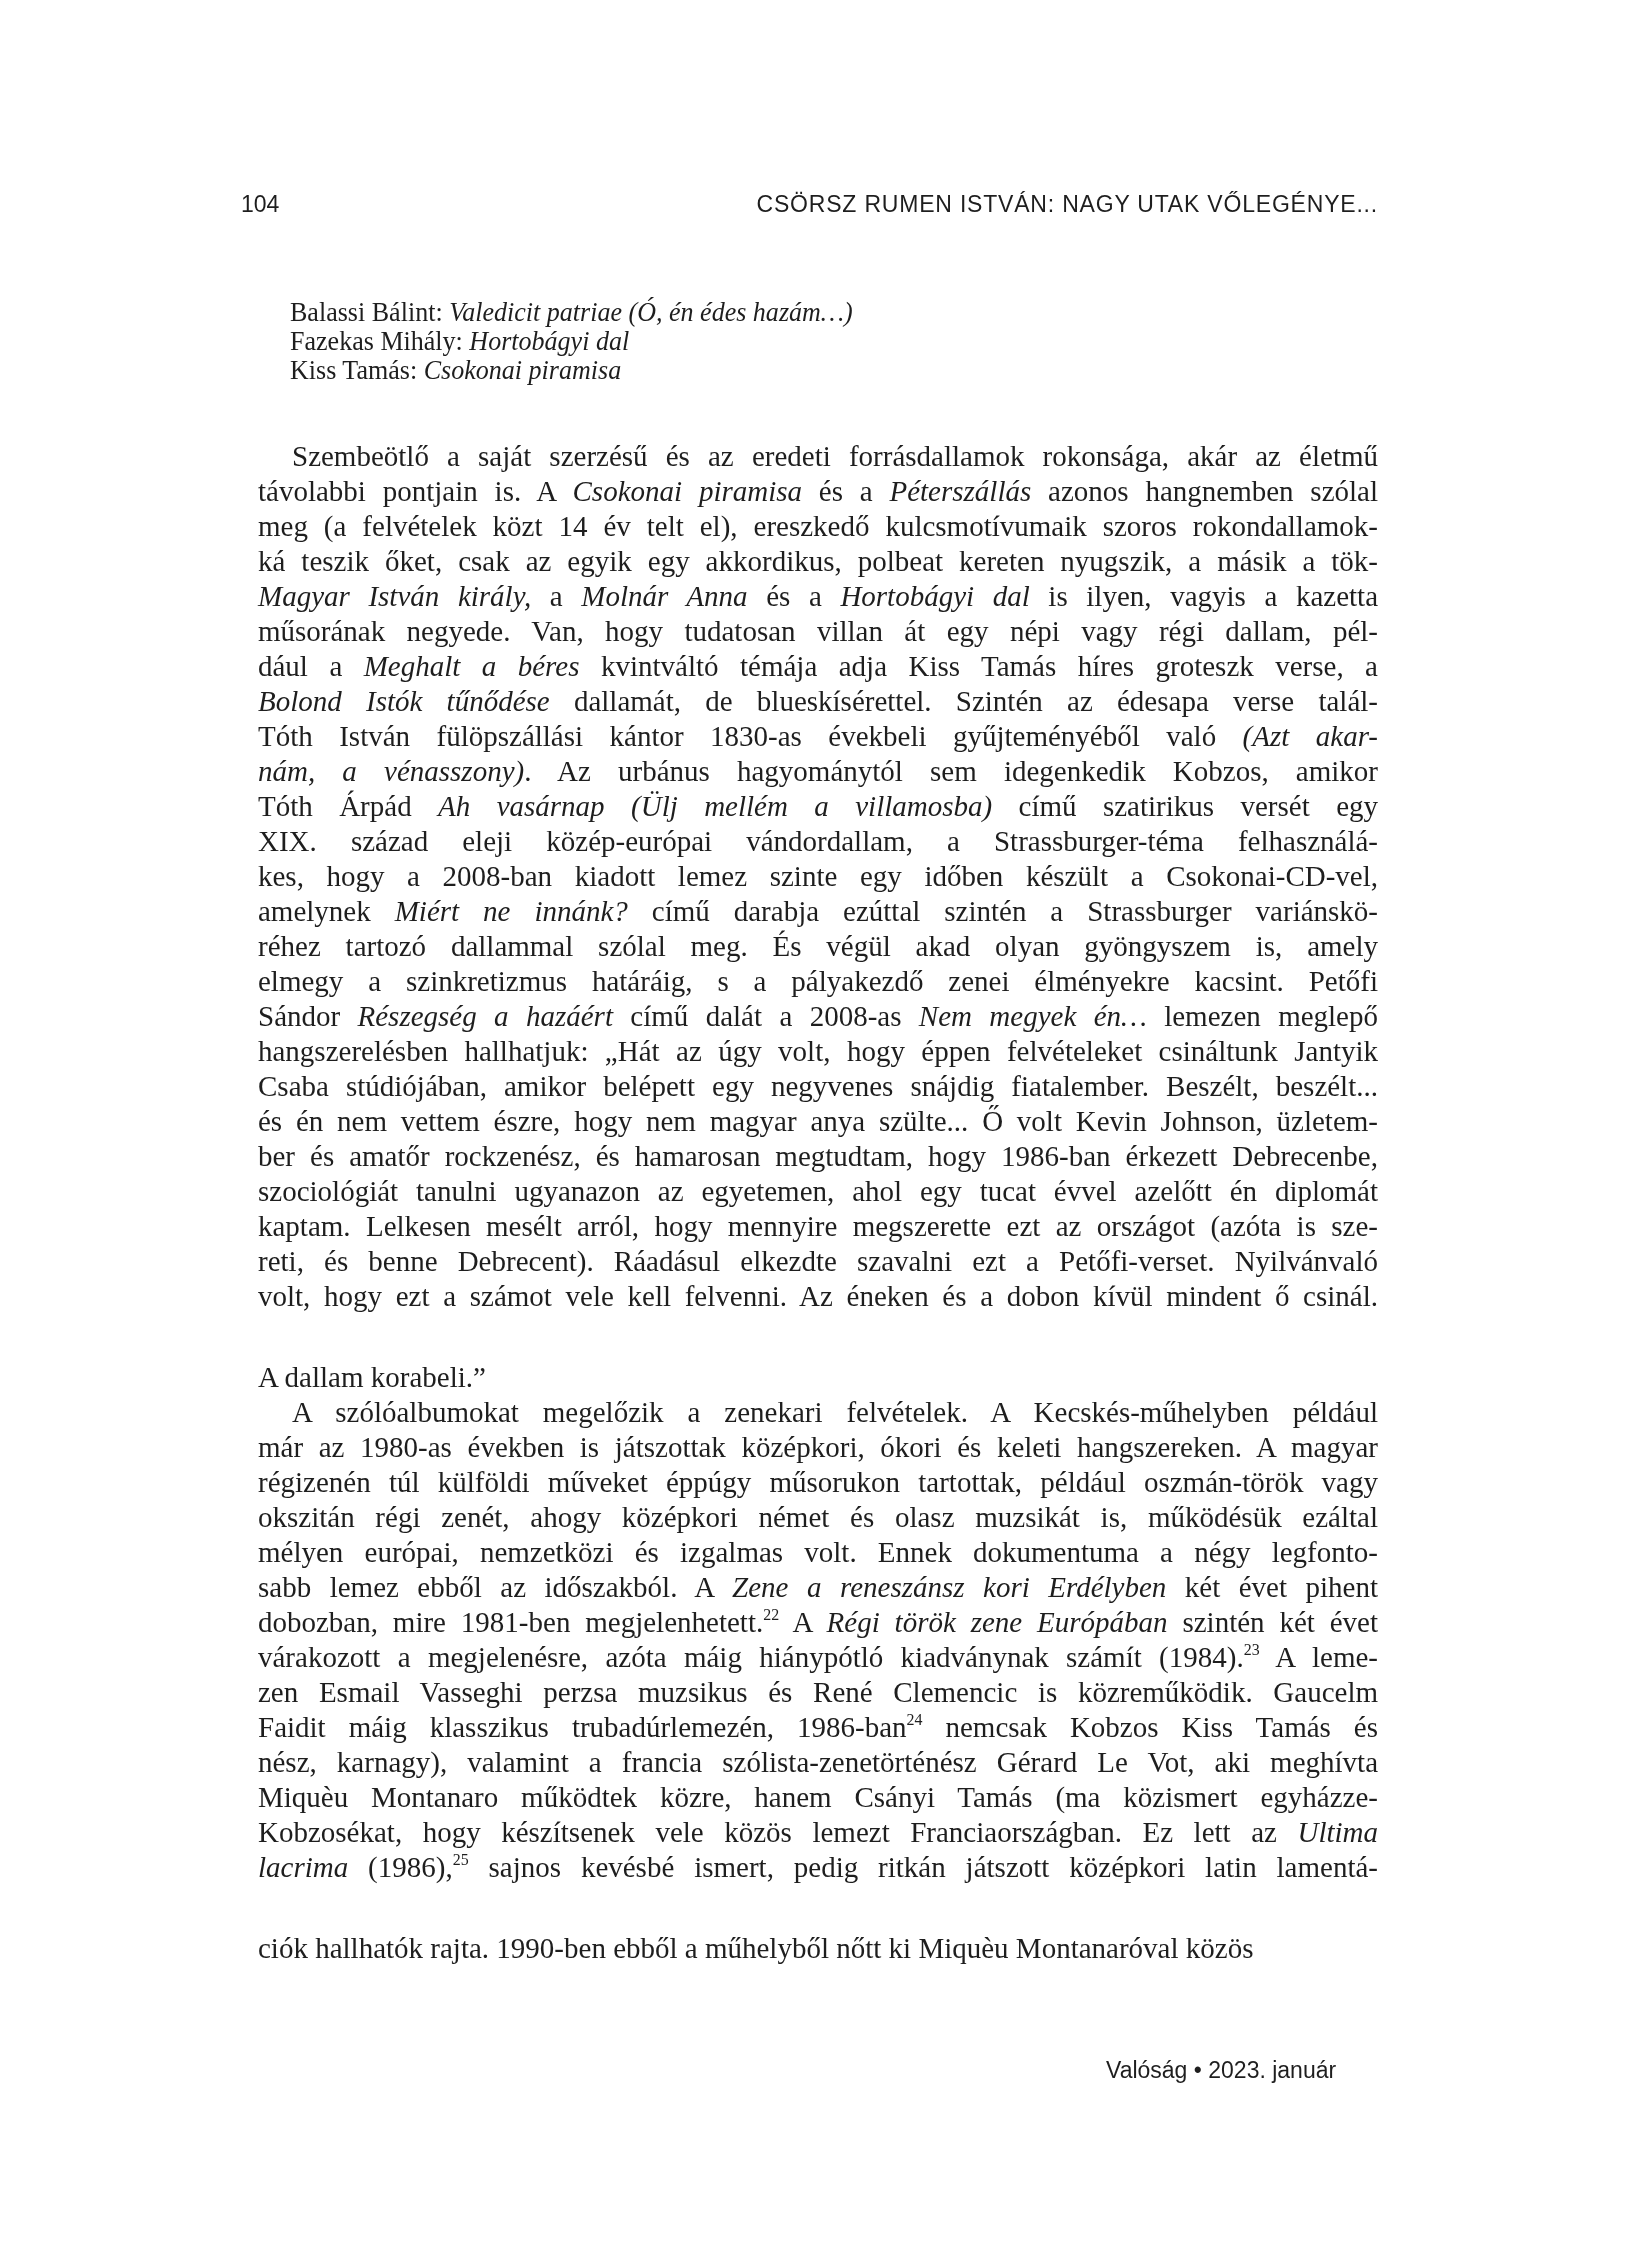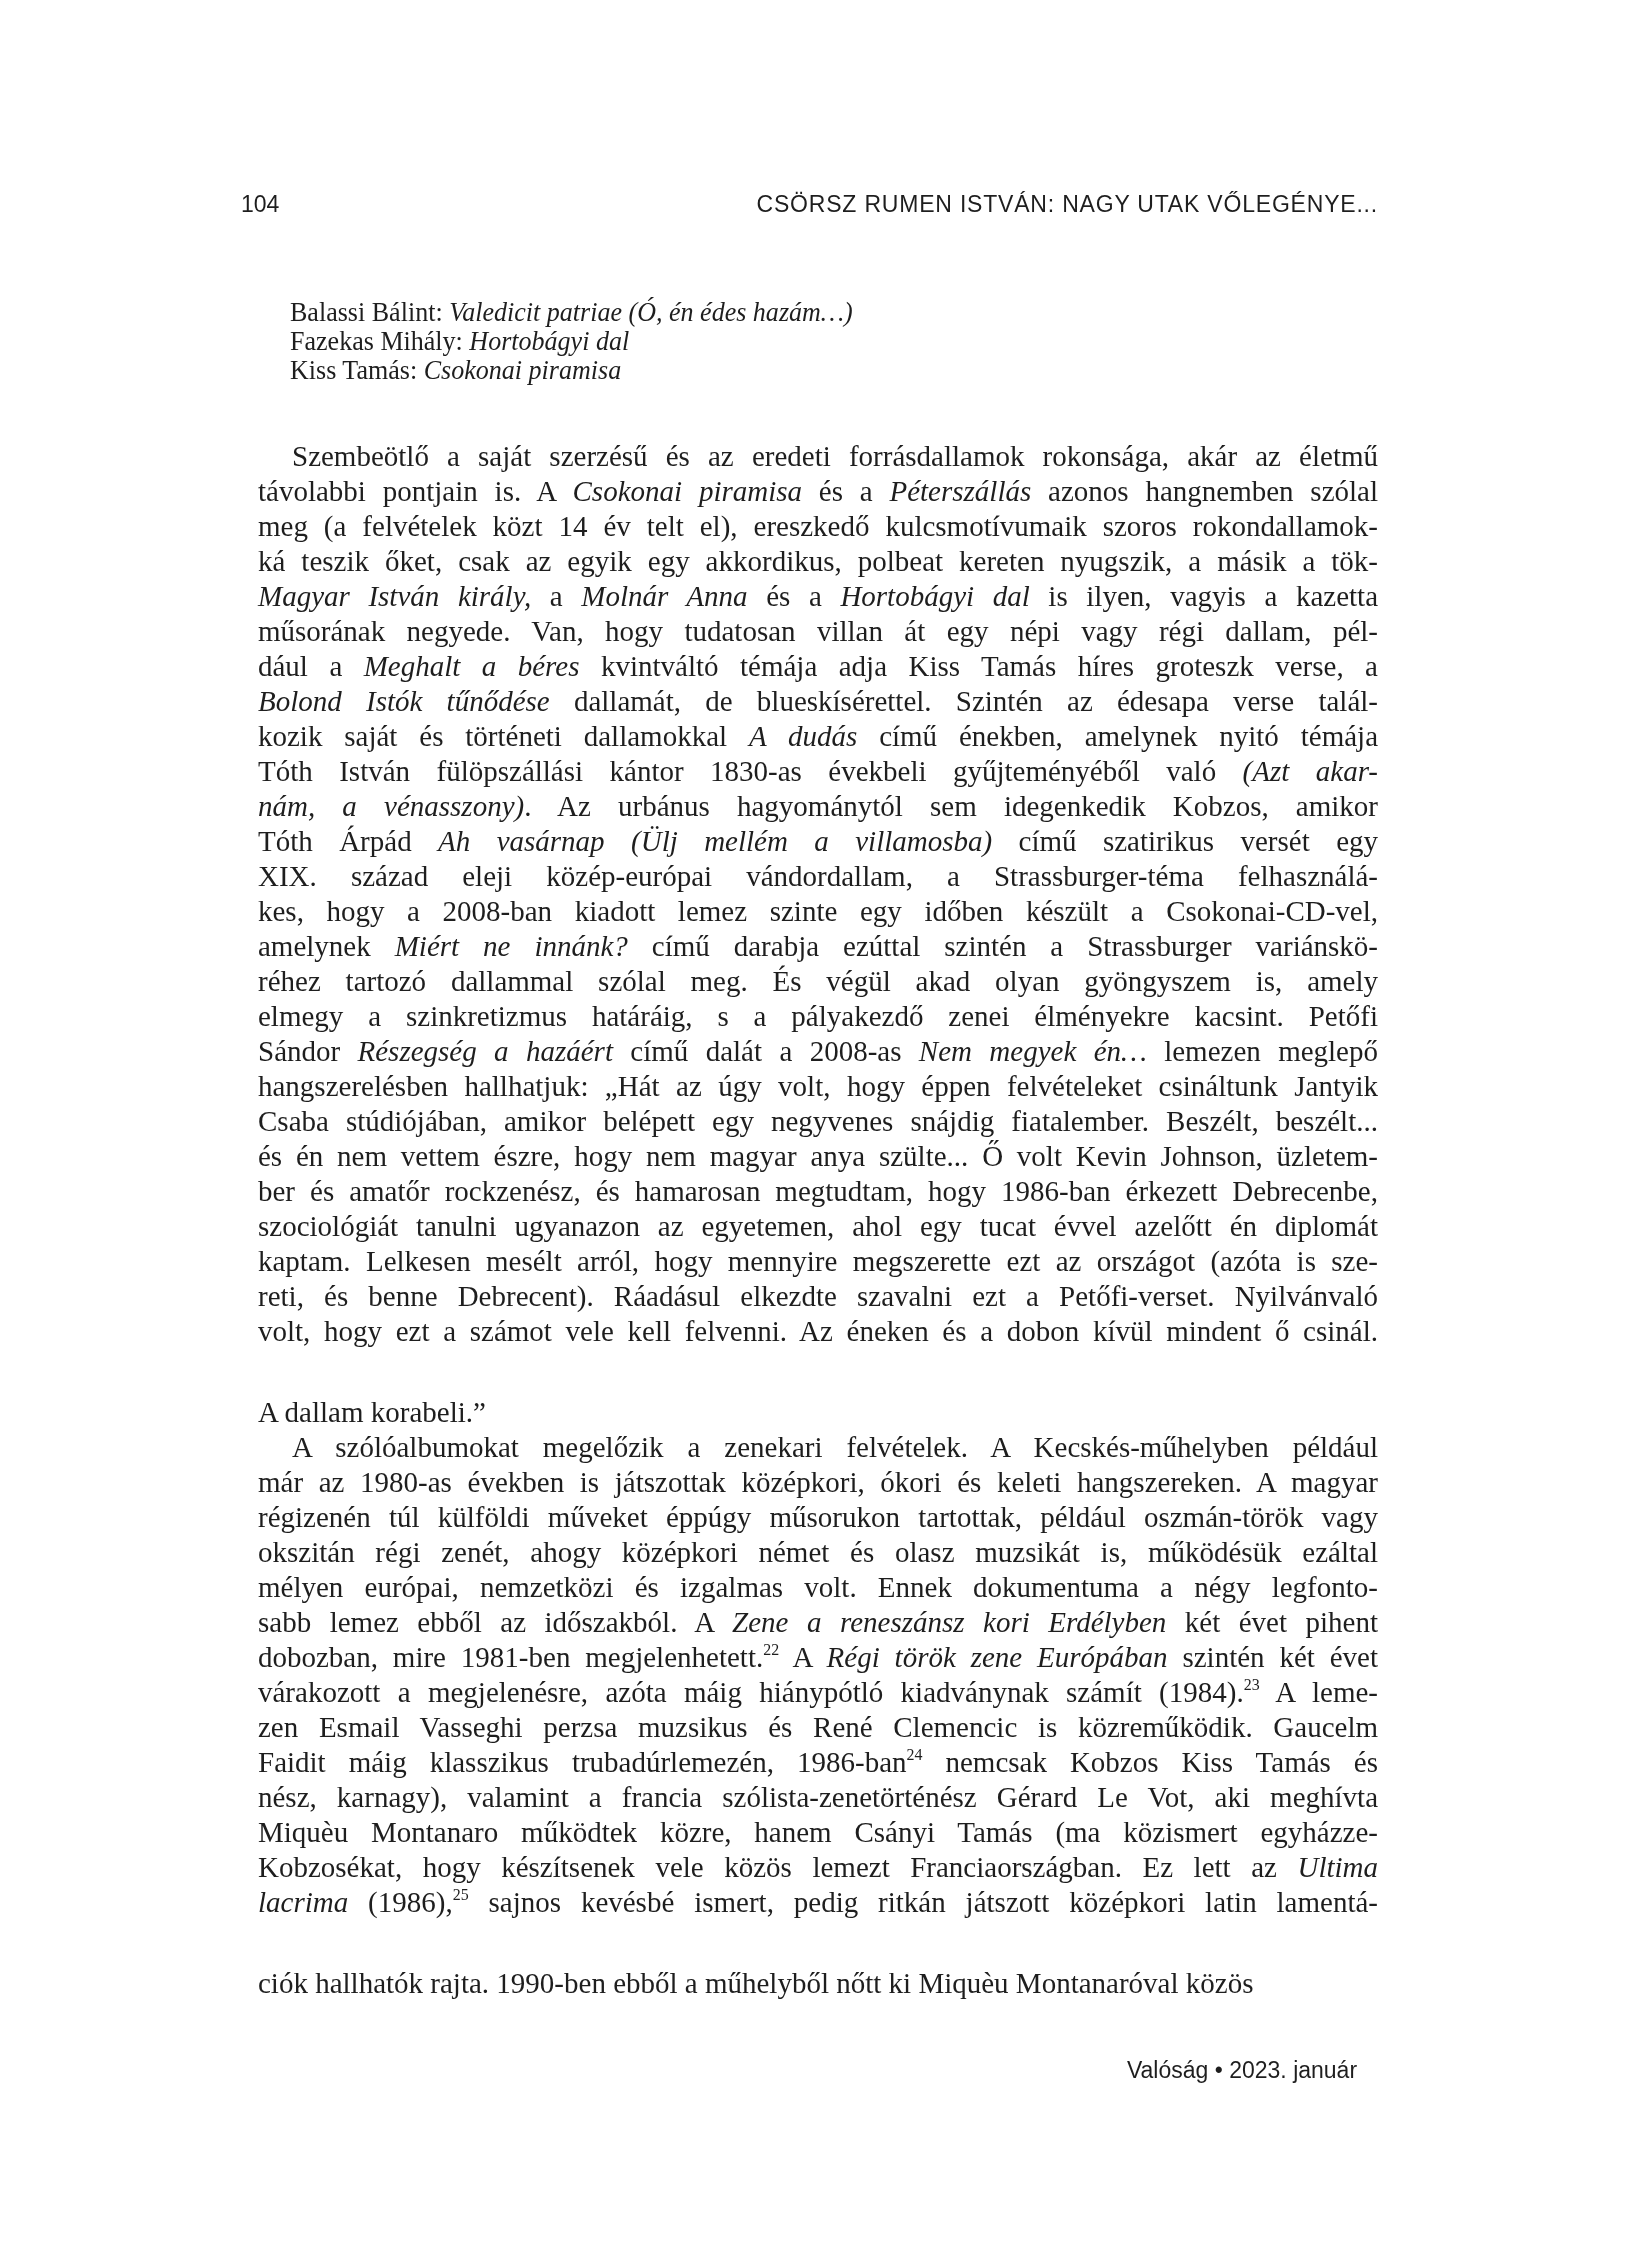--- a/index.html
+++ b/index.html
@@ -21,21 +21,21 @@
   }
   .line {
     display: block; height: 35px; white-space: nowrap; overflow: visible;
     text-align: justify; text-align-last: justify;
   }
   .line.indent { padding-left: 34px; }
   .line.last { text-align-last: left; margin-top: 46px; }
   .it { font-style: italic; }
   sup.fn { font-size: 0.55em; vertical-align: 0.75em; line-height: 0; }
   .page-footer {
-    position: absolute; left: 1106px; top: 2057px; width: 272px; text-align: center;
+    position: absolute; left: 1106px; top: 2057px; width: 272px; text-align: left;
     font-family: "Liberation Sans", sans-serif; font-size: 23px; line-height: 27.6px; white-space: nowrap;
   }
 </style>
 </head>
 <body>
 
 <div class="page-header">
   <span class="page-number">104</span>
   <span class="running-title">CSÖRSZ RUMEN ISTVÁN: NAGY UTAK VŐLEGÉNYE...</span>
 </div>
@@ -55,21 +55,20 @@
 <div class="body-text" id="body-text">
     <div>
       <div class="line indent"><span>Szembeötlő a saját szerzésű és az eredeti forrásdallamok rokonsága, akár az életmű</span></div>
       <div class="line"><span>távolabbi pontjain is. A </span><span class="it">Csokonai piramisa</span><span> és a </span><span class="it">Péterszállás</span><span> azonos hangnemben szólal</span></div>
       <div class="line"><span>meg (a felvételek közt 14 év telt el), ereszkedő kulcsmotívumaik szoros rokondallamok-</span></div>
       <div class="line"><span>ká teszik őket, csak az egyik egy akkordikus, polbeat kereten nyugszik, a másik a tök-</span></div>
       <div class="line"><span class="it">Magyar István király,</span><span> a </span><span class="it">Molnár Anna</span><span> és a </span><span class="it">Hortobágyi dal</span><span> is ilyen, vagyis a kazetta</span></div>
       <div class="line"><span>műsorának negyede. Van, hogy tudatosan villan át egy népi vagy régi dallam, pél-</span></div>
       <div class="line"><span>dául a </span><span class="it">Meghalt a béres</span><span> kvintváltó témája adja Kiss Tamás híres groteszk verse, a</span></div>
       <div class="line"><span class="it">Bolond Istók tűnődése</span><span> dallamát, de blueskísérettel. Szintén az édesapa verse talál-</span></div>
-      <div class="line"><span>kozik saját és történeti dallamokkal </span><span class="it">A dudás</span><span> című énekben, amelynek nyitó témája</span></div>
       <div class="line"><span>Tóth István fülöpszállási kántor 1830-as évekbeli gyűjteményéből való </span><span class="it">(Azt akar-</span></div>
       <div class="line"><span class="it">nám, a vénasszony)</span><span>. Az urbánus hagyománytól sem idegenkedik Kobzos, amikor</span></div>
       <div class="line"><span>Tóth Árpád </span><span class="it">Ah vasárnap (Ülj mellém a villamosba)</span><span> című szatirikus versét egy</span></div>
       <div class="line"><span>XIX. század eleji közép-európai vándordallam, a Strassburger-téma felhasználá-</span></div>
       <div class="line"><span>kes, hogy a 2008-ban kiadott lemez szinte egy időben készült a Csokonai-CD-vel,</span></div>
       <div class="line"><span>amelynek </span><span class="it">Miért ne innánk?</span><span> című darabja ezúttal szintén a Strassburger variánskö-</span></div>
       <div class="line"><span>réhez tartozó dallammal szólal meg. És végül akad olyan gyöngyszem is, amely</span></div>
       <div class="line"><span>elmegy a szinkretizmus határáig, s a pályakezdő zenei élményekre kacsint. Petőfi</span></div>
       <div class="line"><span>Sándor </span><span class="it">Részegség a hazáért</span><span> című dalát a 2008-as </span><span class="it">Nem megyek én…</span><span>  lemezen meglepő</span></div>
       <div class="line"><span>hangszerelésben hallhatjuk: „Hát az úgy volt, hogy éppen felvételeket csináltunk Jantyik</span></div>

